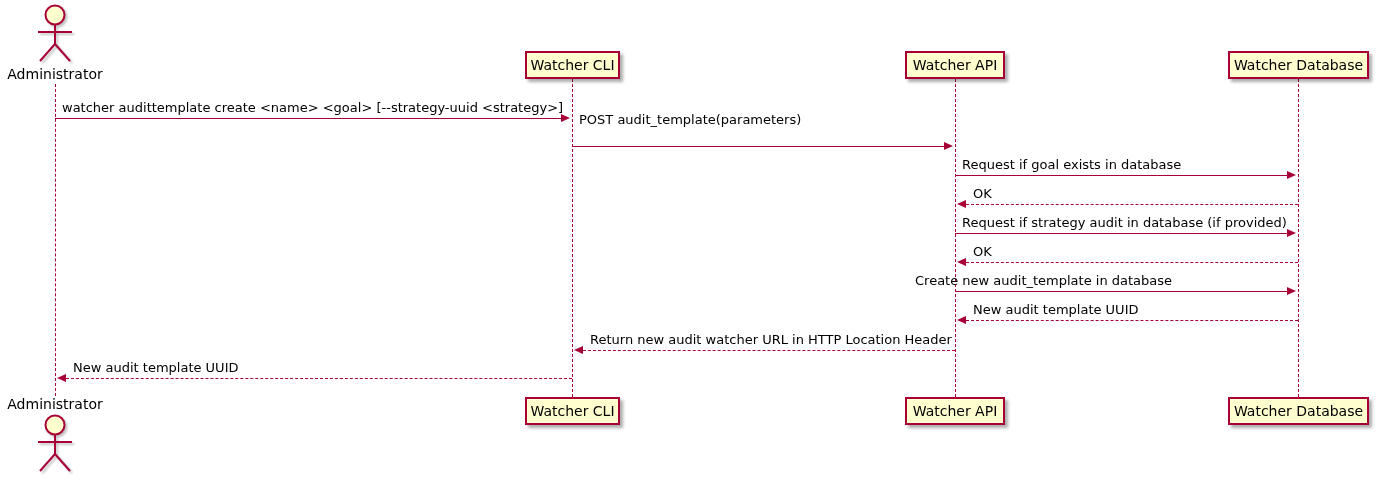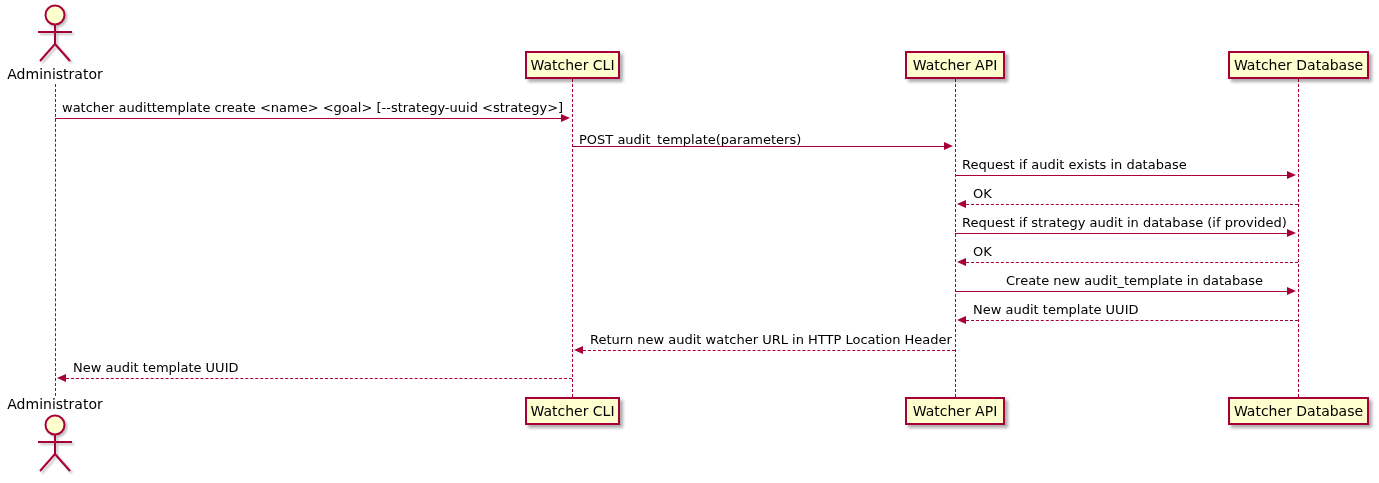--- a/index.html
+++ b/index.html
@@ -83,28 +83,28 @@
 
   
   <div class="msg">
     <div class="msg-text" style="left:62px;top:100px">watcher audittemplate create &lt;name&gt; &lt;goal&gt; [--strategy-uuid &lt;strategy&gt;]</div>
     <div class="ln" style="left:55px;top:118px;width:507px"></div>
     <div class="ah ah-r" style="left:561px;top:114px"></div>
   </div>
 
   
   <div class="msg">
-    <div class="msg-text" style="left:579px;top:132px">POST audit_template(parameters)</div>
+    <div class="msg-text" style="left:579px;top:112px">POST audit_template(parameters)</div>
     <div class="ln" style="left:572px;top:146px;width:372px"></div>
     <div class="ah ah-r" style="left:944px;top:142px"></div>
   </div>
 
   
   <div class="msg">
-    <div class="msg-text" style="left:962px;top:157px">Request if audit exists in database</div>
+    <div class="msg-text" style="left:962px;top:157px">Request if goal exists in database</div>
     <div class="ln" style="left:955px;top:175px;width:333px"></div>
     <div class="ah ah-r" style="left:1287px;top:171px"></div>
   </div>
 
   
   <div class="msg">
     <div class="msg-text" style="left:973px;top:186px">OK</div>
     <div class="ln dashed" style="left:966px;top:204px;width:332px"></div>
     <div class="ah ah-l" style="left:957px;top:200px"></div>
   </div>
@@ -118,21 +118,21 @@
 
   
   <div class="msg">
     <div class="msg-text" style="left:973px;top:244px">OK</div>
     <div class="ln dashed" style="left:966px;top:262px;width:332px"></div>
     <div class="ah ah-l" style="left:957px;top:258px"></div>
   </div>
 
   
   <div class="msg">
-    <div class="msg-text" style="left:1006px;top:273px">Create new audit_template in database</div>
+    <div class="msg-text" style="left:915px;top:273px">Create new audit_template in database</div>
     <div class="ln" style="left:955px;top:291px;width:333px"></div>
     <div class="ah ah-r" style="left:1287px;top:287px"></div>
   </div>
 
   
   <div class="msg">
     <div class="msg-text" style="left:973px;top:302px">New audit template UUID</div>
     <div class="ln dashed" style="left:966px;top:320px;width:332px"></div>
     <div class="ah ah-l" style="left:957px;top:316px"></div>
   </div>

